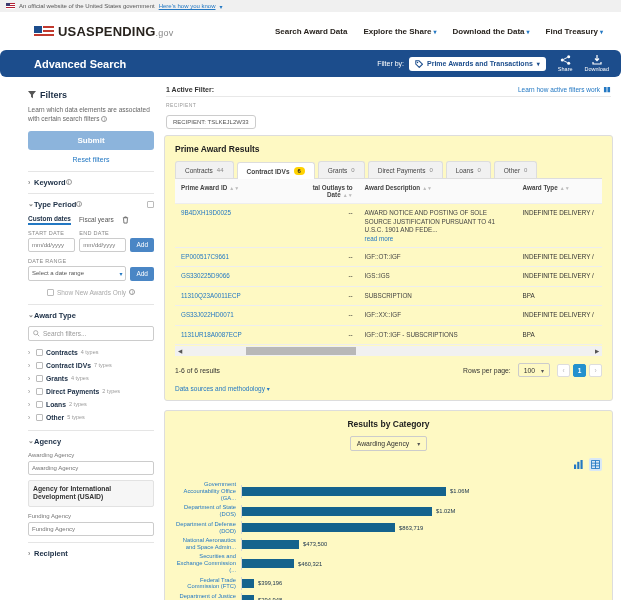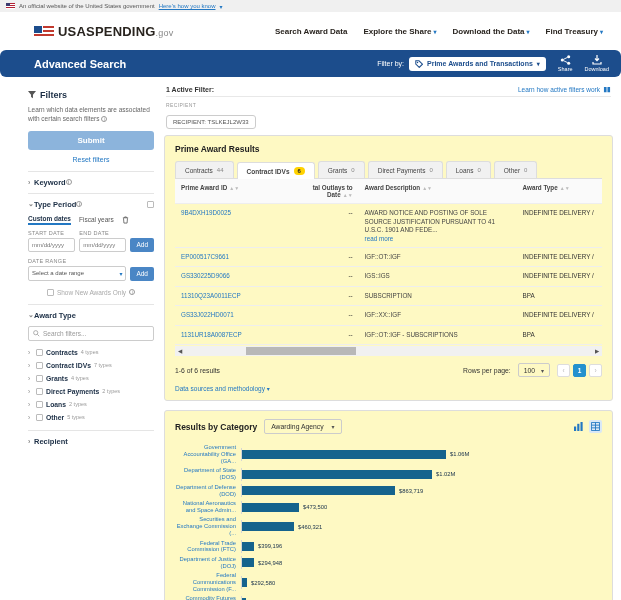--- a/index.html
+++ b/index.html
@@ -125,21 +125,21 @@
   .tf-right { display:flex; align-items:center; gap:7px; }
   .rpp-select { border:1px solid #ccc; border-radius:2px; padding:2.5px 5px; display:flex; gap:6px;
     align-items:center; cursor:pointer; color:#333; }
   .pager { display:flex; gap:3px; }
   .pg { width:13px; height:13px; border:1px solid #ddd; border-radius:2px; display:flex;
     align-items:center; justify-content:center; color:#bbb; cursor:pointer; font-size:6.5px; background:#fff;}
   .pg.active { background:#2491ce; border-color:#2491ce; color:#fff; font-weight:bold; }
   .dsm-link { font-size:6.5px; color:#2378c3; margin-top:8px; cursor:pointer; }
 
   
-  .cat-head { display:flex; align-items:center; gap:7px; margin-bottom:10px; }
+  .cat-head { display:flex; align-items:center; gap:7px; margin-bottom:10px;flex-direction:column; }
   .cat-dd { border:1px solid #ccc; border-radius:2px; font-size:6.8px; padding:3px 6px;
     display:flex; gap:8px; align-items:center; cursor:pointer; color:#333; }
   .cat-icons { margin-left:auto; display:flex; gap:4px; }
   .ci { width:13px; height:13px; border-radius:2px; display:flex; align-items:center;
     justify-content:center; cursor:pointer; }
   .ci.on { background:#d9e8f6; }
   .crow { display:flex; align-items:center; margin:2px 0; min-height:14.5px; }
   .clabel { width:66px; flex:0 0 auto; text-align:right; font-size:5.8px; color:#2378c3;
     line-height:1.2; padding-right:5px; }
   .cbar-area { flex:1; display:flex; align-items:center; border-left:1px solid #d5d5d5;
@@ -326,20 +326,31 @@
         <span class="facet-count">2 types</span>
       </div>
       <div class="facet-item">
         <span class="arrow">›</span>
           <span class="cbx"></span>
         <span class="facet-name">Other</span>
         <span class="facet-count">5 types</span>
       </div>
     </div>
 
+    <div class="sb-sec">
+      <div class="sb-sec-head">
+        <span class="arrow">⌄</span>
+        <span>Agency</span>
+      </div>
+      <div class="agency-lbl">Awarding Agency</div>
+      <input class="tiny-input" placeholder="Awarding Agency" style="">
+      <div class="agency-sel">Agency for International Development (USAID)</div>
+      <div class="agency-lbl">Funding Agency</div>
+      <input class="tiny-input" placeholder="Funding Agency" style="">
+    </div>
 
     <div class="sb-sec">
       <div class="sb-sec-head">
         <span class="arrow">›</span>
         <span>Recipient</span>
       </div>
     </div>
 
     
   </aside>

